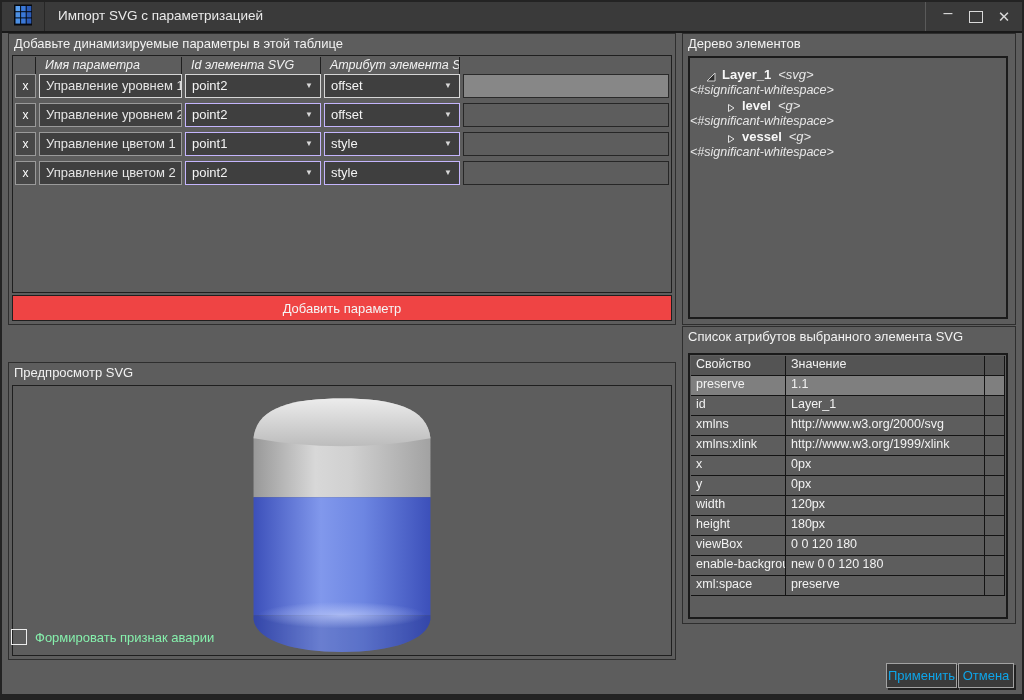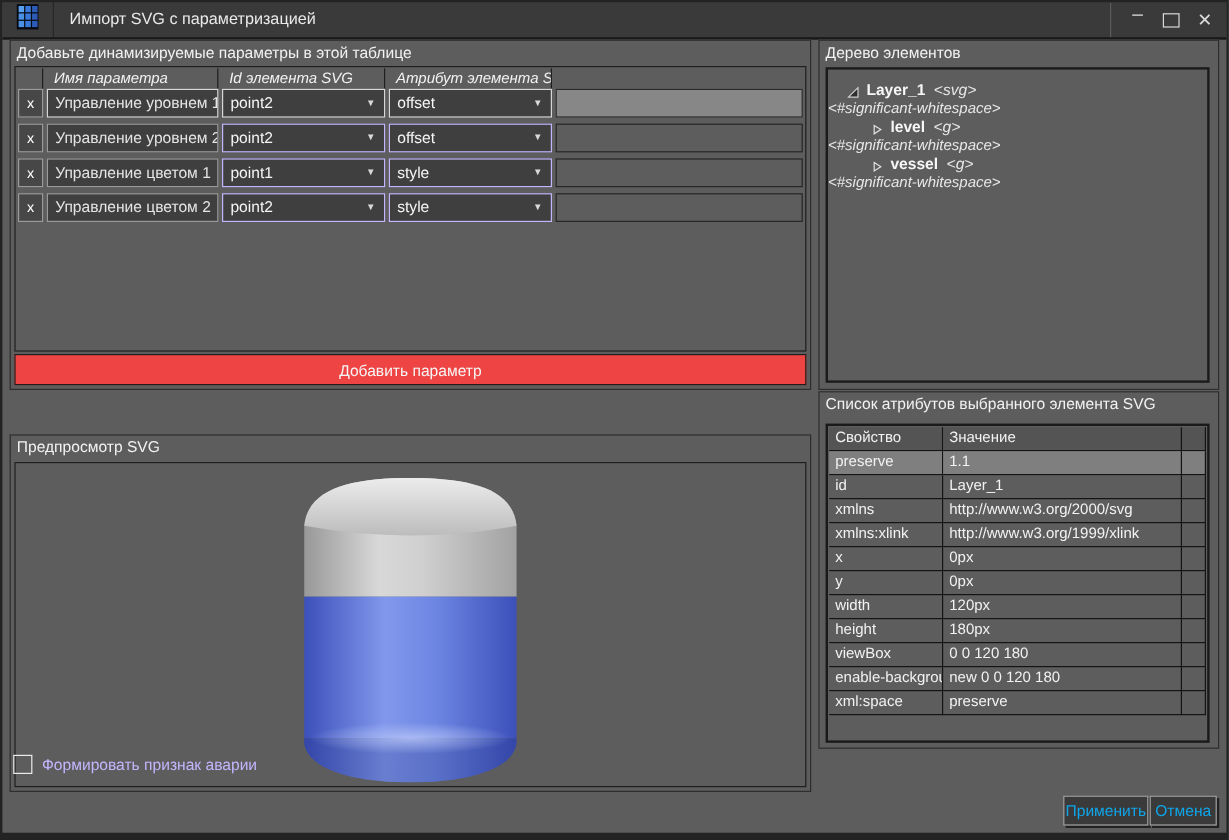--- a/index.html
+++ b/index.html
@@ -60,21 +60,21 @@
             background:#5d5d5d;padding:1px;overflow:hidden;}
   .attr-grid{display:grid;grid-template-columns:95px 199px 1fr;}
   .acell{height:20px;line-height:16.5px;font-size:12.5px;color:#f2f2f2;padding-left:5px;
          border-right:1px solid #141414;border-bottom:1px solid #141414;
          white-space:nowrap;overflow:hidden;box-sizing:border-box;}
   .acell.h{background:#545454;}
   .arow-sel{background:#7f7f7f;}
   
   .chk-row{position:absolute;left:11px;top:629px;display:flex;align-items:center;}
   .chk-box{width:14px;height:14px;border:1px solid #ececec;background:transparent;margin-right:8px;}
-  .chk-label{font-size:13px;color:#c4b5fd;}
+  .chk-label{font-size:13px;color:#86efac;}
   .dlg-btn{position:absolute;top:663px;height:25px;background:#3a3a3a;border:1px solid #a2a2a2;
            color:#0ea5e9;font-size:13px;display:flex;align-items:center;justify-content:center;
            box-sizing:border-box;box-shadow:2px 2px 0 0 rgba(22,22,22,.85);cursor:default;}
   .btn-apply{left:886px;width:71px;}
   .btn-cancel{left:958px;width:56px;}
 </style>
 </head>
 <body>
 
 <div class="titlebar">

